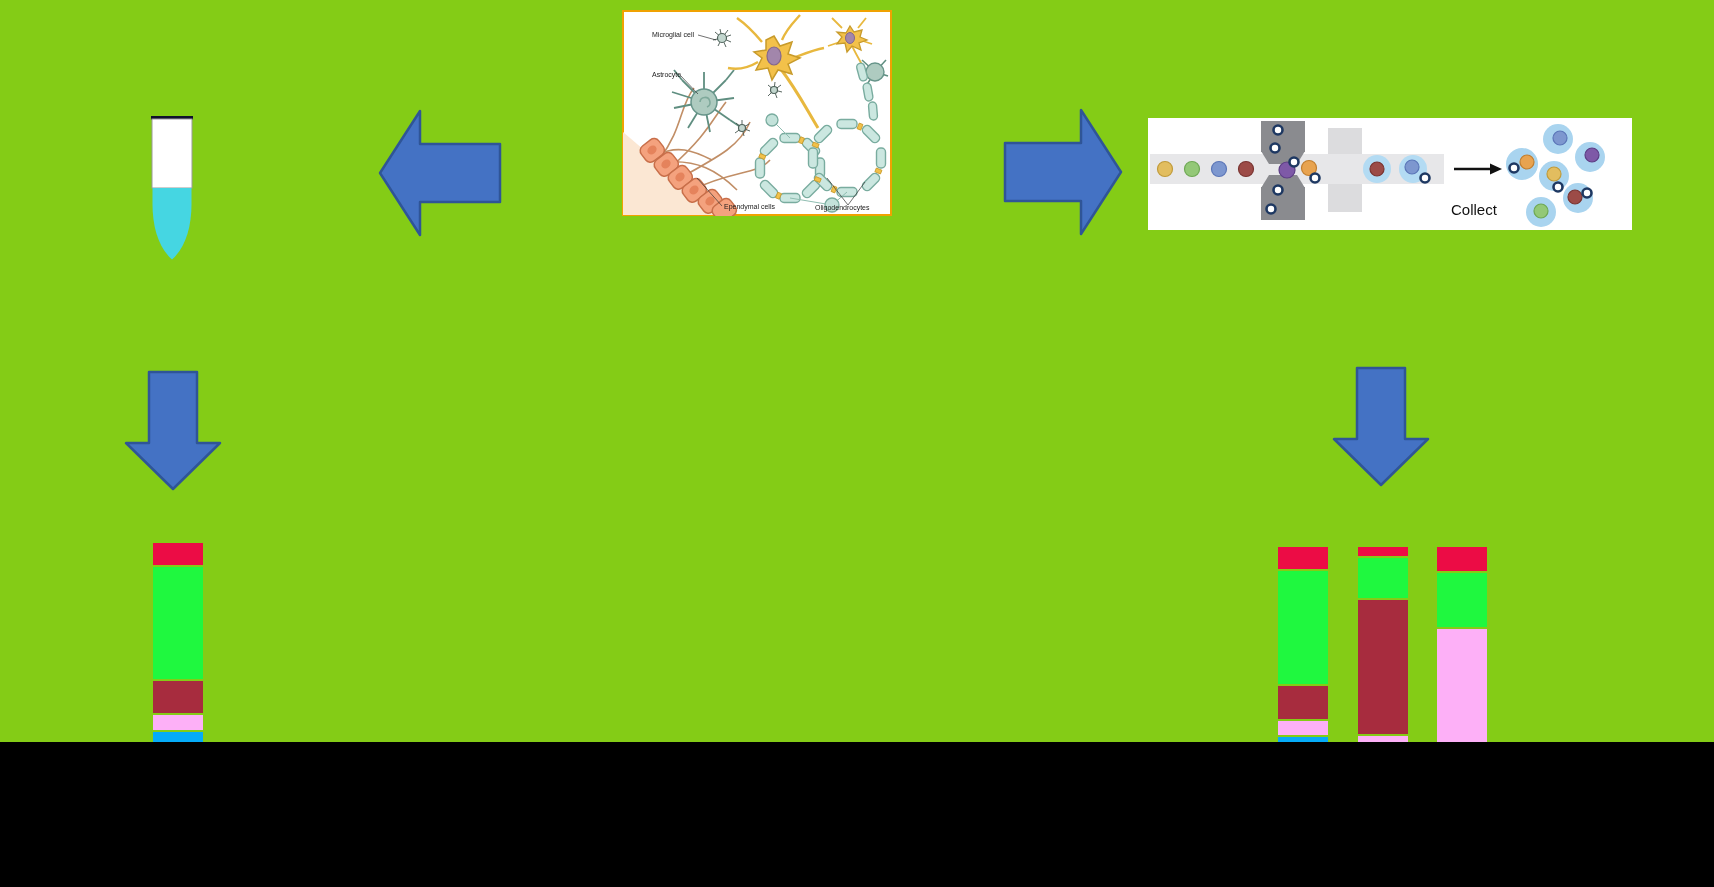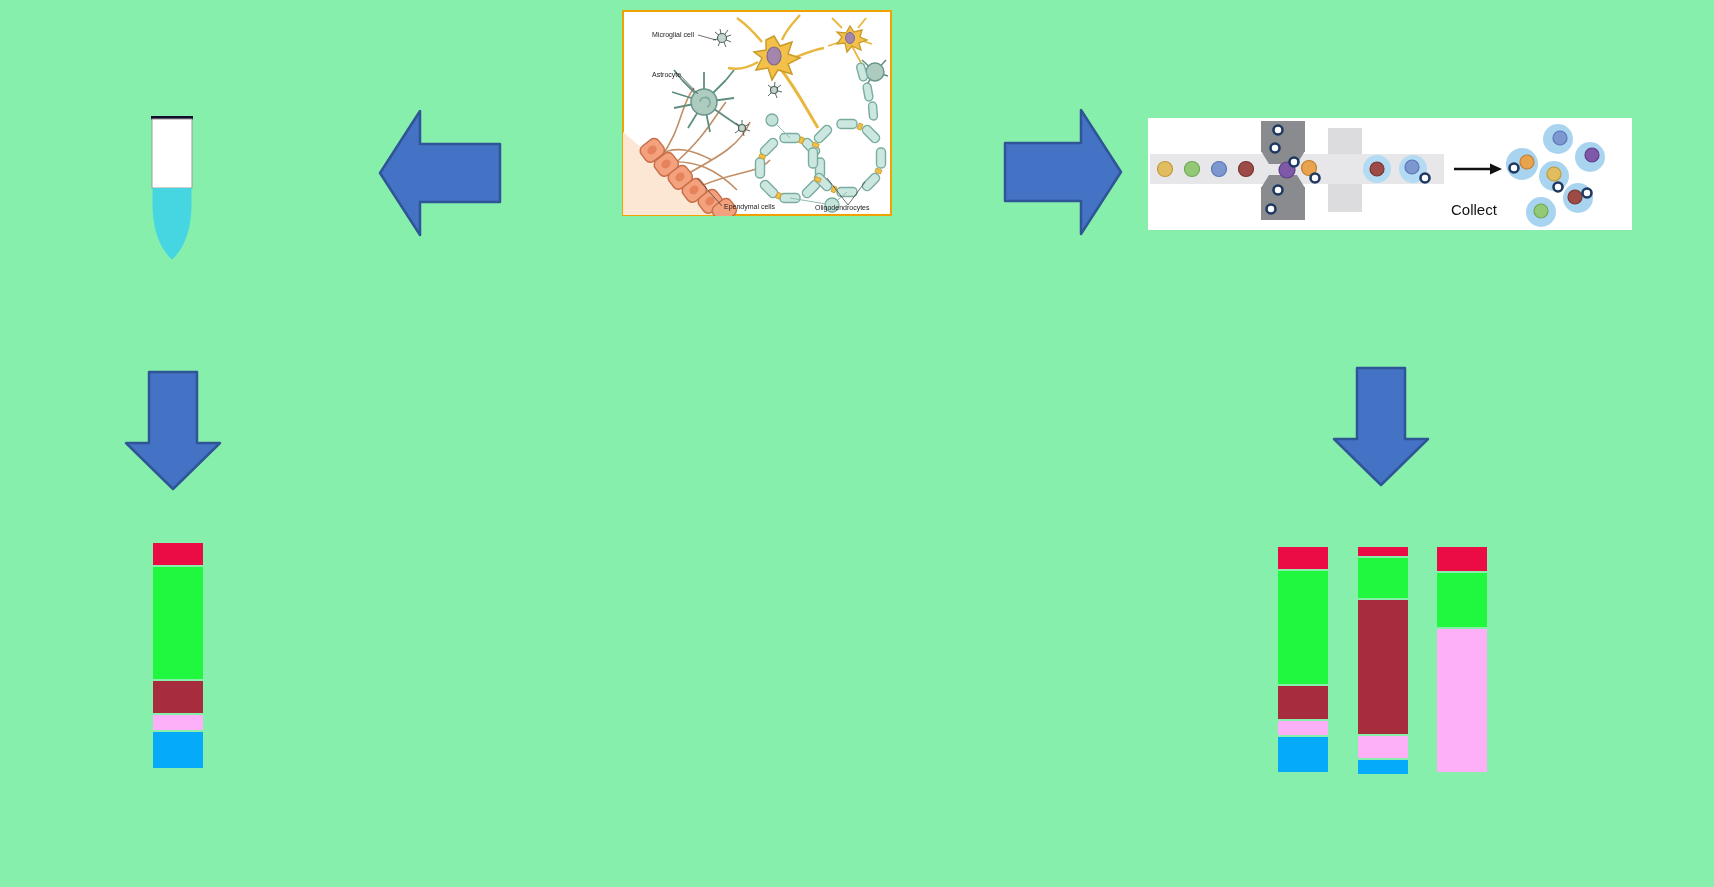--- a/index.html
+++ b/index.html
@@ -1,16 +1,16 @@
 <!DOCTYPE html>
 <html><head>
 <meta charset="utf-8">
 <style>
   html,body{margin:0;padding:0;background:#000;}
-  .canvas{position:relative;width:1714px;height:887px;background:#86efac;overflow:hidden;
+  .canvas{position:relative;width:1714px;height:742px;background:#84cc16;overflow:hidden;
           font-family:"Liberation Sans",sans-serif;}
   .abs{position:absolute;}
   svg{display:block;font-family:"Liberation Sans",sans-serif;}
   .arrow{stroke:#2F5597;stroke-width:2.5;stroke-linejoin:round;}
   .chart-layer{position:absolute;left:0;top:0;width:100%;height:100%;pointer-events:none;}
   .bar{position:absolute;display:flex;flex-direction:column;gap:2px;}
   .seg{width:100%;}
   .ill-label{font-size:7px;fill:#1a1a1a;}
   .leader{stroke:#333;stroke-width:0.7;fill:none;}
   .collect-text{font-size:15px;fill:#111;}

